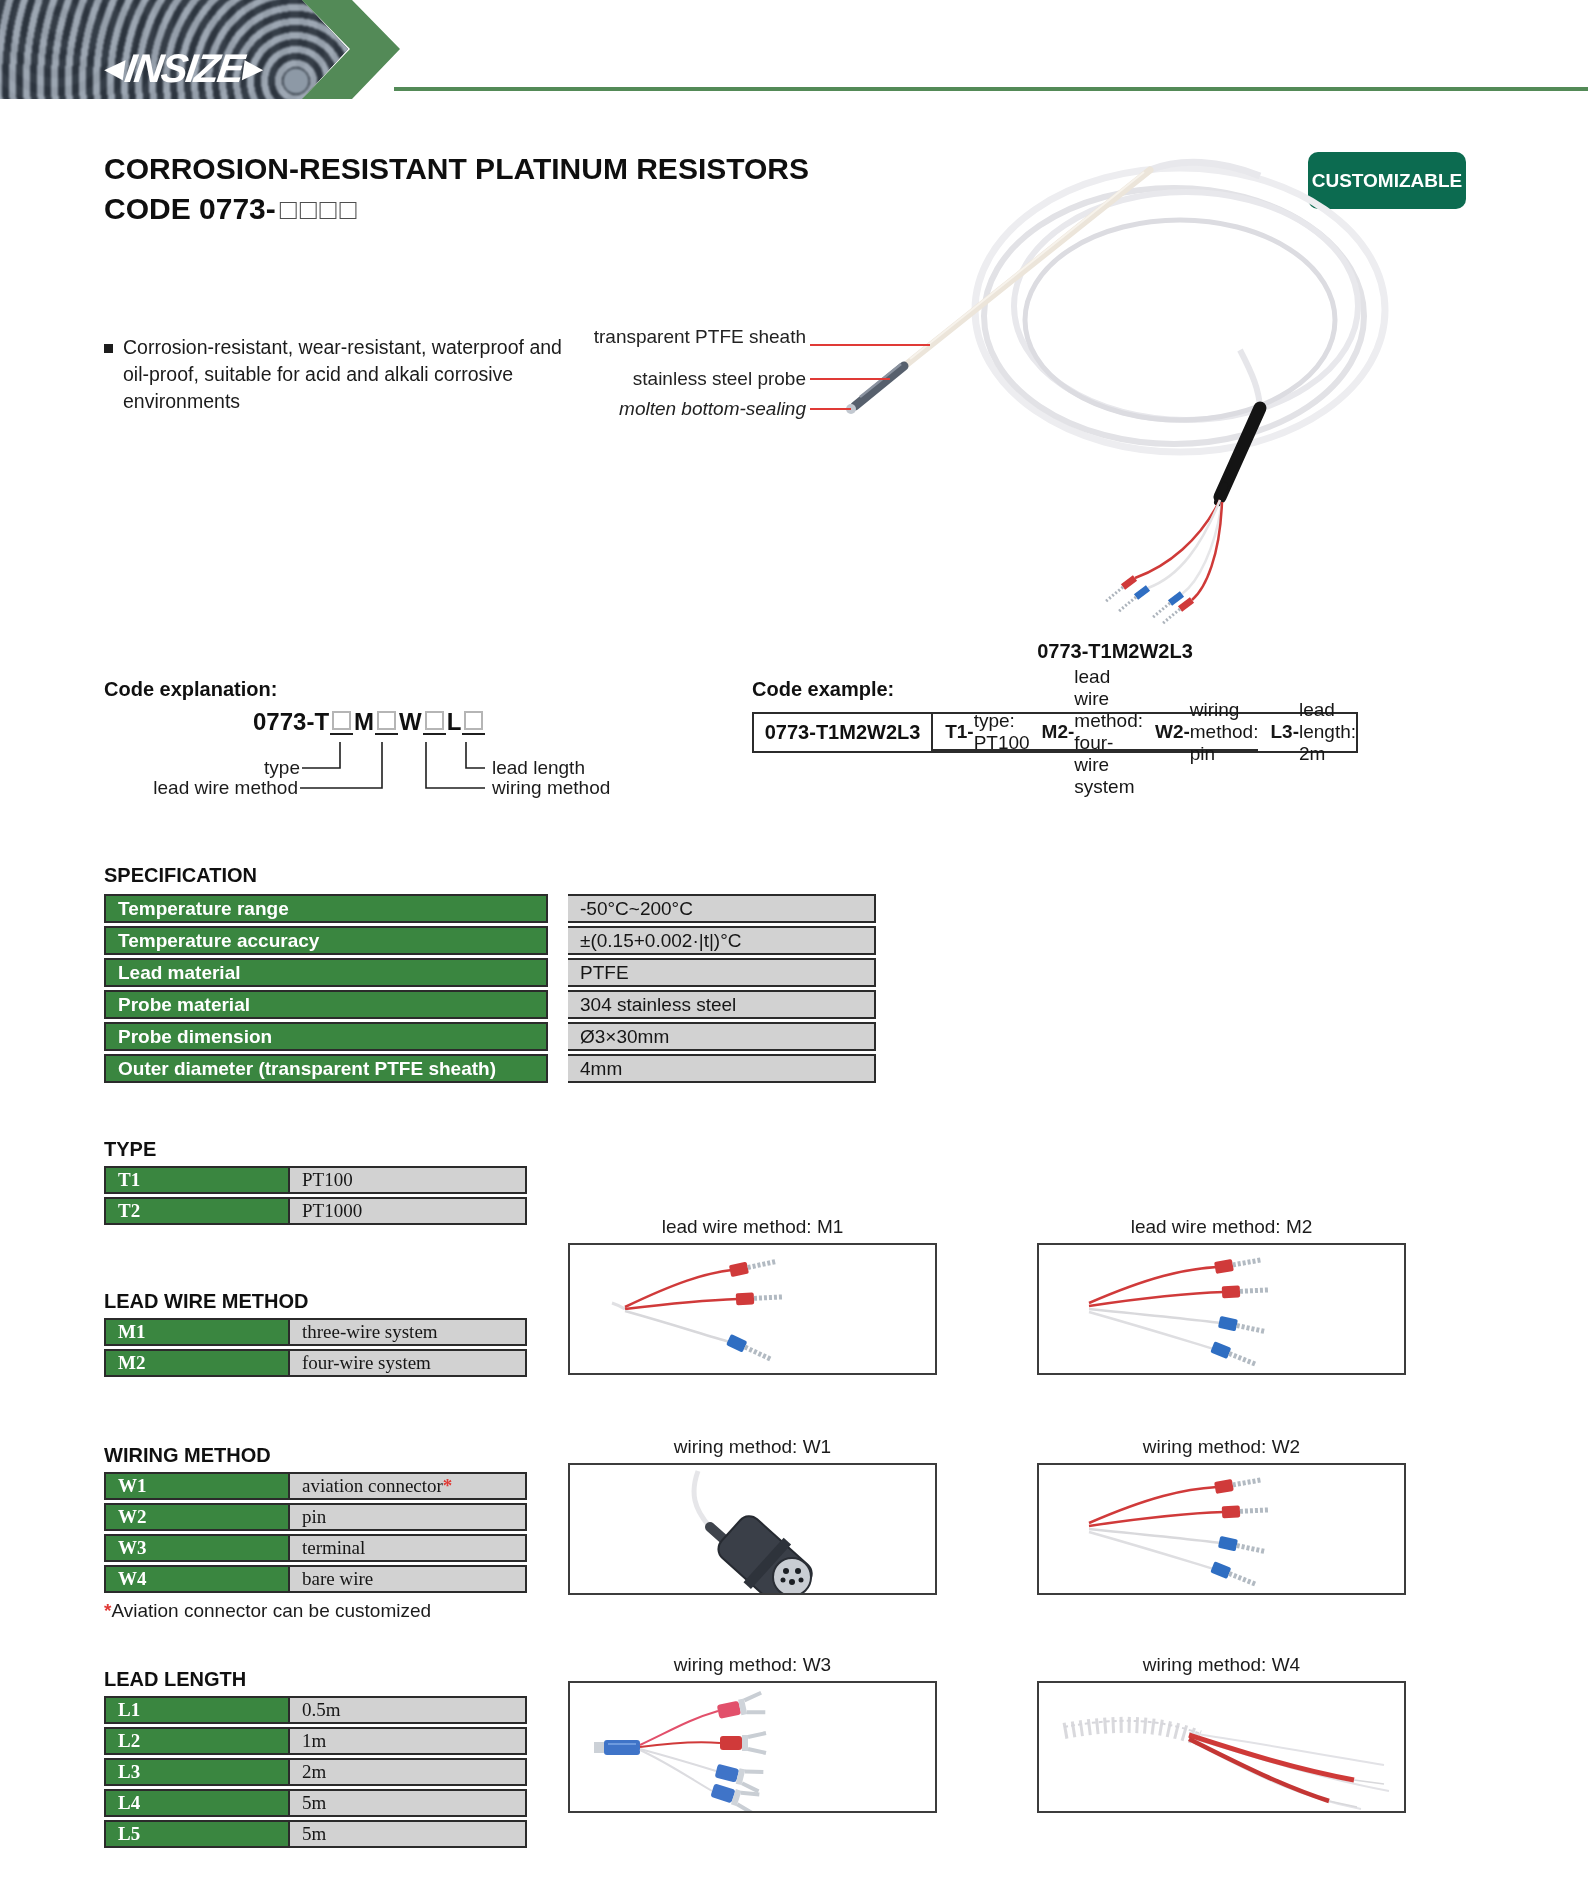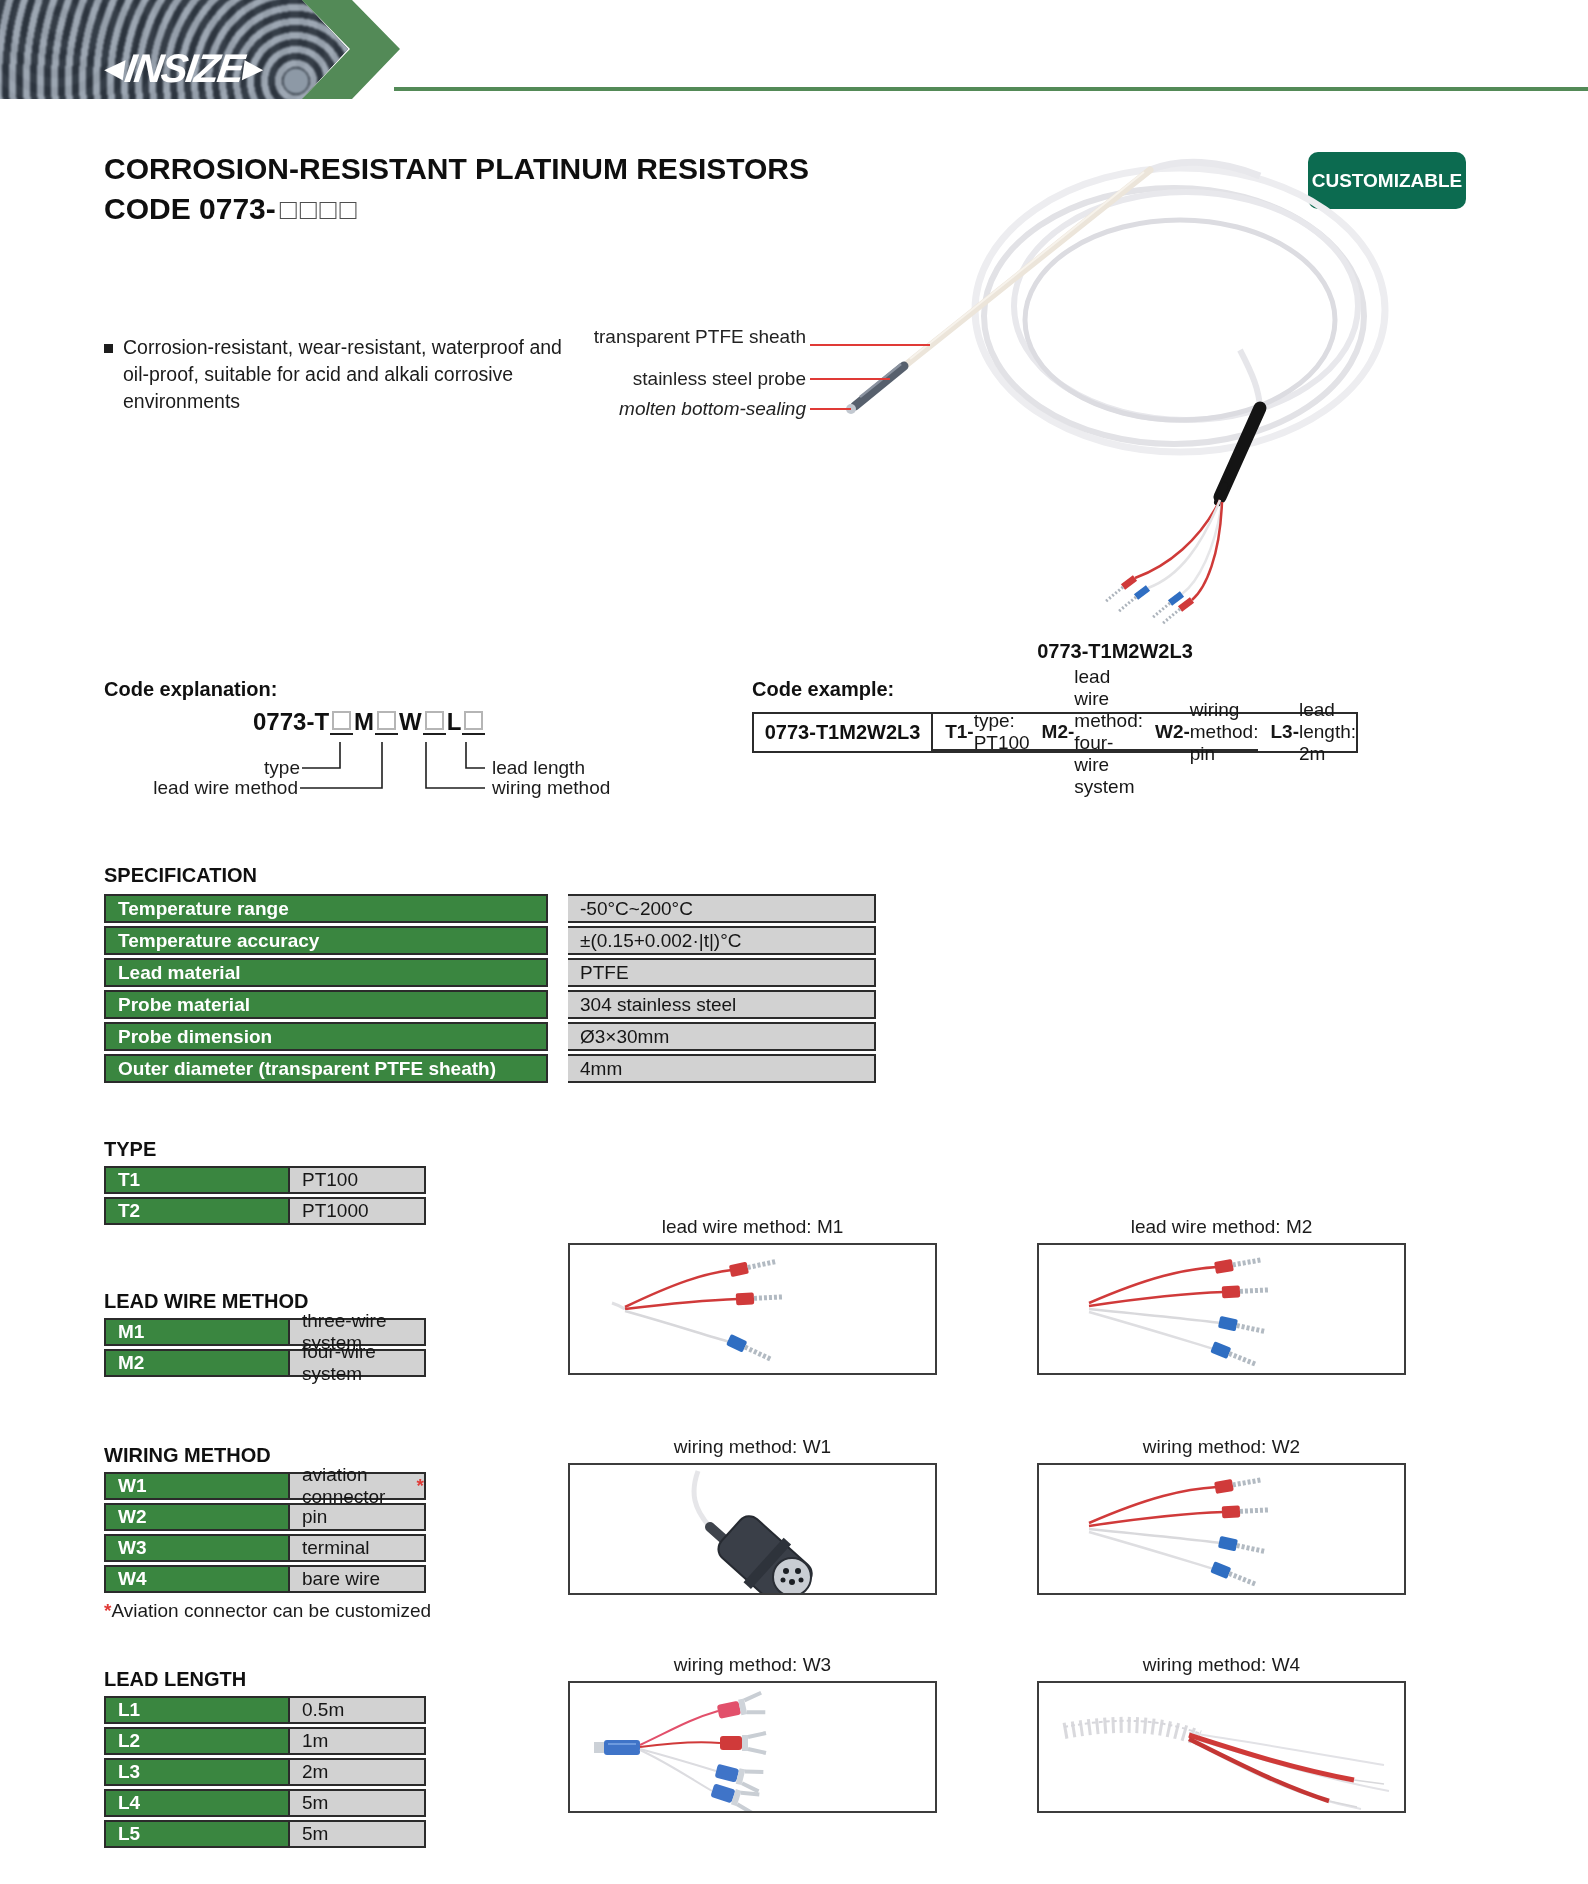--- a/index.html
+++ b/index.html
@@ -72,21 +72,21 @@
   
   .ktable{position:absolute;}
   .trow{display:flex;margin-bottom:3px;}
   .tkey{background:var(--green);color:#fff;font-weight:bold;font-size:19px;border:2px solid var(--border);
     display:flex;align-items:center;padding-left:12px;box-sizing:border-box;}
   .tval{background:var(--gray);color:#161616;font-size:19px;border:2px solid var(--border);border-left:none;
     display:flex;align-items:center;padding-left:12px;box-sizing:border-box;flex:1;}
   .spec .trow{height:29px;gap:20px;}
   .spec{left:104px;top:894px;width:772px;}
   .spec .tkey{width:444px;}
-  .small{width:322px;}
+  .small{width:423px;font-family:Liberation Serif, serif;}
   .small .trow{height:28px;}
   .small .tkey{width:186px;}
   .star{color:var(--red);font-weight:bold;}
   .footnote{position:absolute;left:104px;top:1600px;font-size:19px;color:#1b1b1b;}
 
   
   figure.gbox{position:absolute;width:369px;margin:0;}
   .gcol1{left:568px;} .gcol2{left:1037px;}
   .grow1{top:1216px;} .grow2{top:1436px;} .grow3{top:1654px;}
   figcaption{height:24px;text-align:center;font-size:19px;color:#1b1b1b;margin-bottom:3px;}

